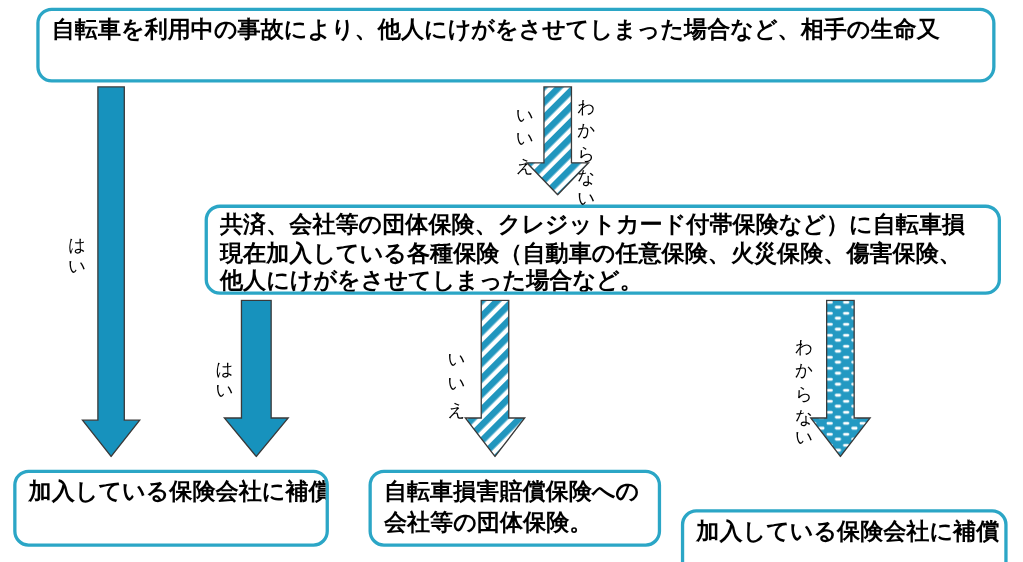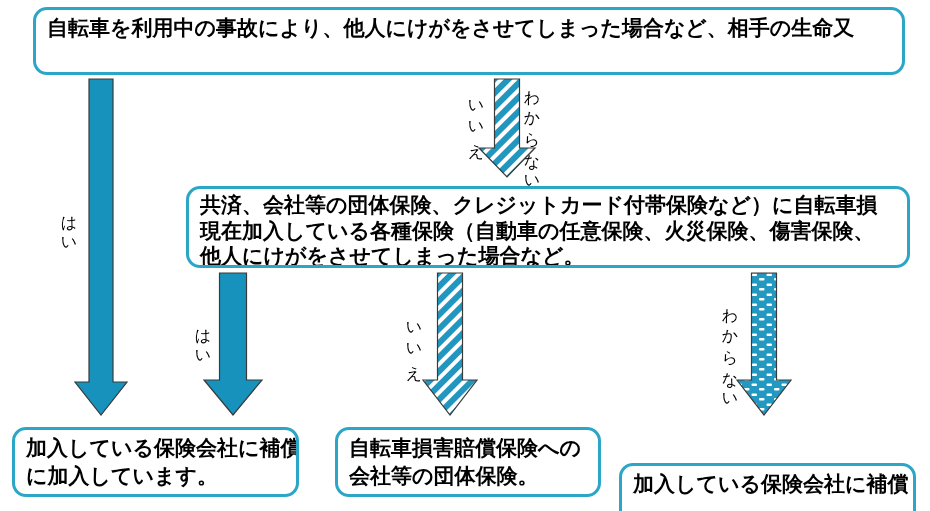--- a/index.html
+++ b/index.html
@@ -94,21 +94,20 @@
 
   <div class="vlabel" id="lbl-yes1">はい</div>
   <div class="vlabel" id="lbl-no1">いいえ</div>
   <div class="vlabel" id="lbl-unk1">わからない</div>
   <div class="vlabel" id="lbl-yes2">はい</div>
   <div class="vlabel" id="lbl-no2">いいえ</div>
   <div class="vlabel" id="lbl-unk2">わからない</div>
 
   <div class="qbox" id="b1">
     <div class="ln">加入している保険会社に補償</div>
-    <div class="ln">に加入しています。</div>
   </div>
   <div class="qbox" id="b2">
     <div class="ln">自転車損害賠償保険への</div>
     <div class="ln">会社等の団体保険。</div>
   </div>
   <div class="qbox" id="b3">
     <div class="ln">加入している保険会社に補償</div>
   </div>
 
 </div>

